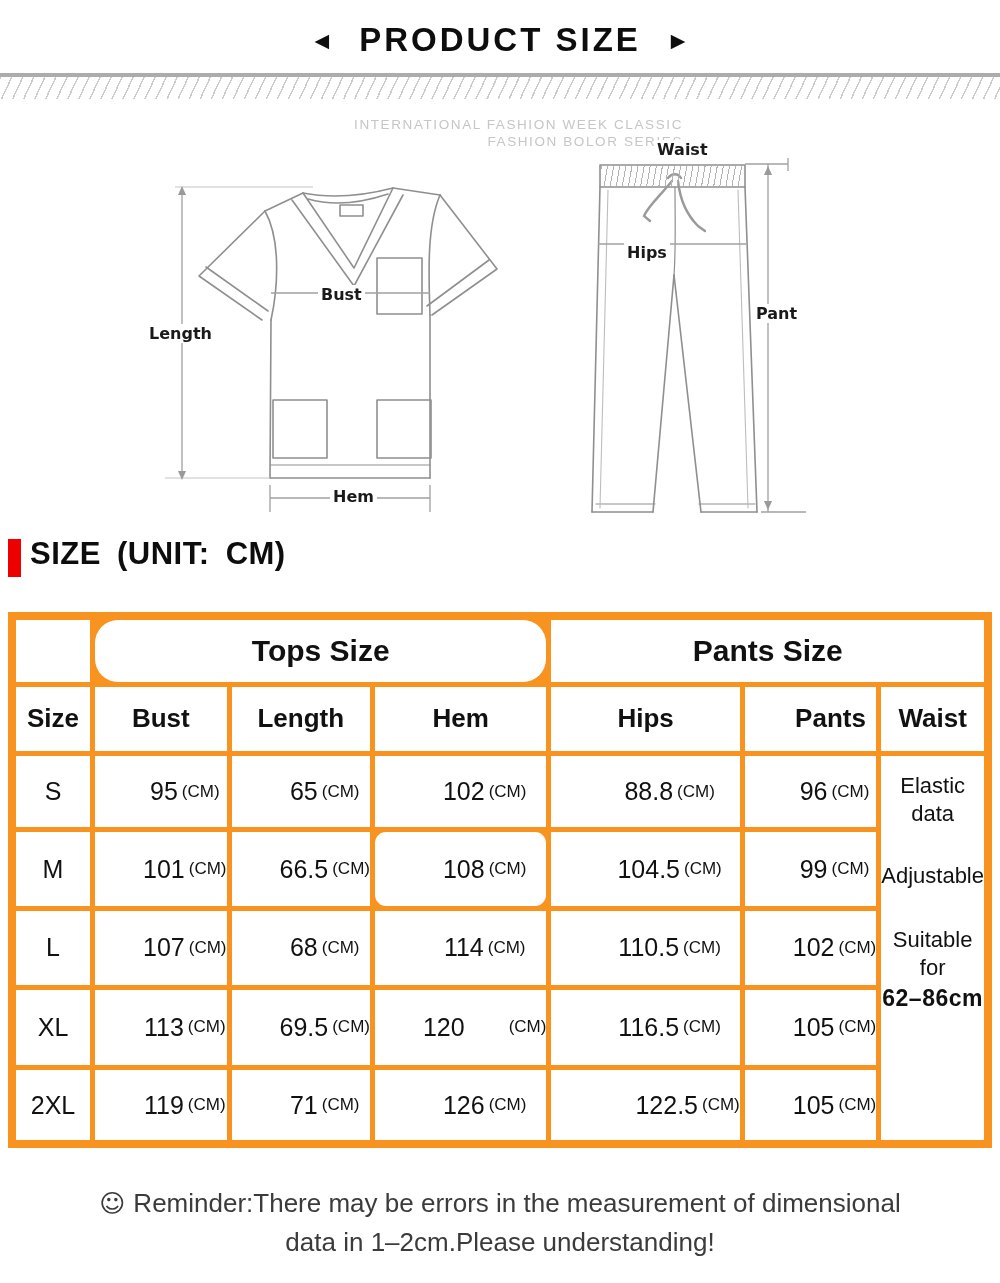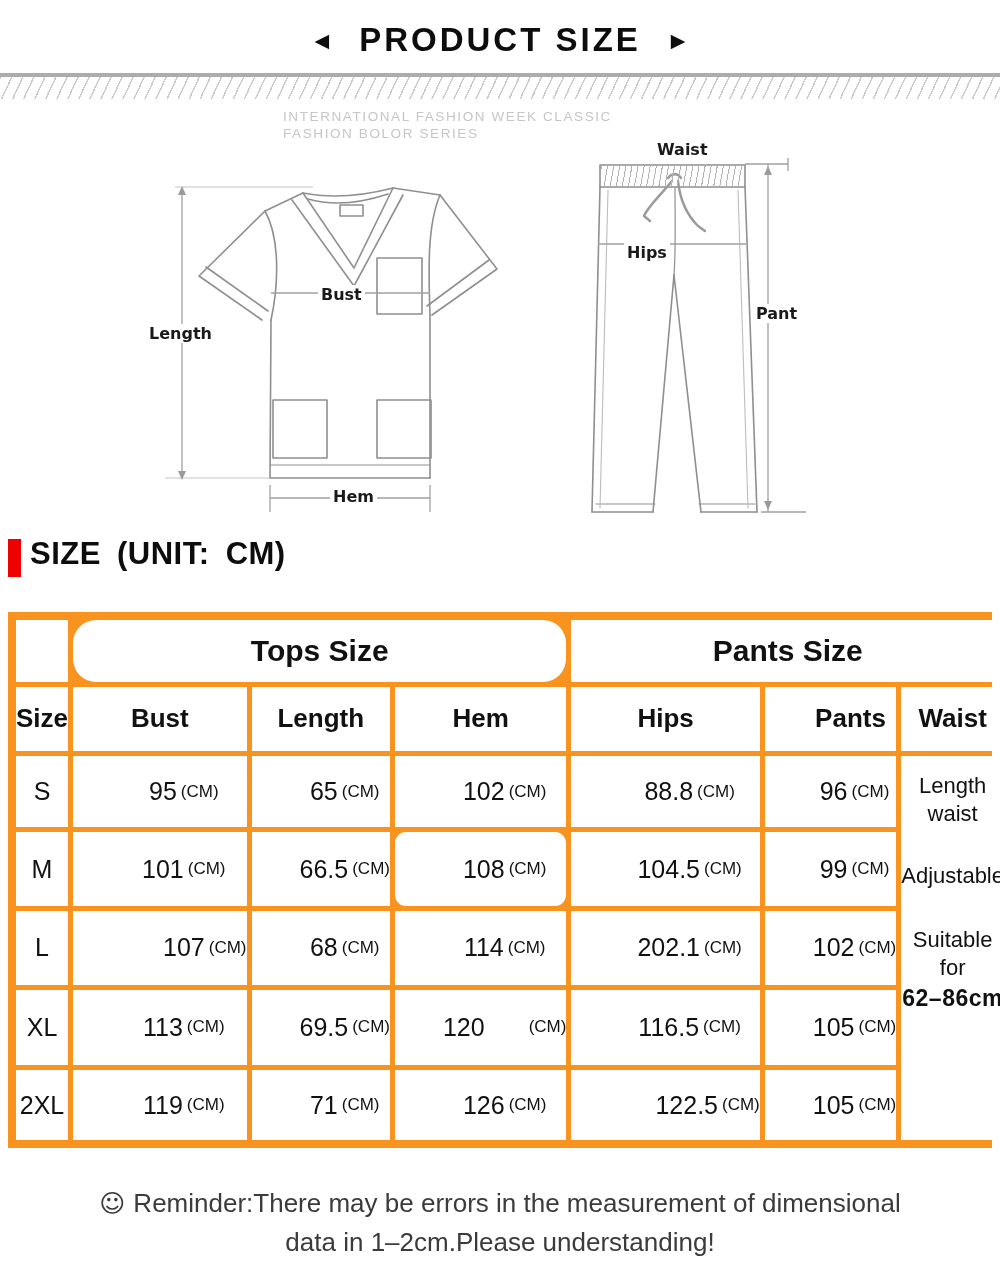--- a/index.html
+++ b/index.html
@@ -9,21 +9,21 @@
   
   .ps-header{position:absolute;top:16px;left:0;right:0;height:48px;
              display:flex;align-items:center;justify-content:center;gap:30px;}
   .ps-title{font-size:33px;font-weight:700;letter-spacing:3px;color:#0d0d0d;}
   .arrow{font-family:"DejaVu Sans",sans-serif;font-size:19px;color:#0d0d0d;line-height:1;}
 
   .divider-solid{position:absolute;top:73px;left:0;width:100%;height:4px;background:#acacac;}
   .hatch-band{position:absolute;top:77px;left:0;width:100%;height:22px;
               background:repeating-linear-gradient(115deg,#cbcbcb 0 1.4px,transparent 1.4px 10px);}
 
-  .series-text{position:absolute;top:108px;left:283px;width:400px;text-align:left;
+  .series-text{position:absolute;top:116px;left:283px;width:400px;text-align:right;
                font-size:13.5px;letter-spacing:1.6px;line-height:17px;color:#c6c6c6;}
 
   
   .diagram-svg{position:absolute;}
   .diag-label{position:absolute;font-family:"DejaVu Sans",sans-serif;font-weight:700;
               font-size:16px;color:#1a1a1a;background:#fff;padding:0 3px;line-height:19px;z-index:3;}
   .waistband-hatch{position:absolute;left:601px;top:166px;width:143px;height:20px;z-index:1;
               background:repeating-linear-gradient(100deg,#b3b3b3 0 1px,transparent 1px 6px);}
 
   
@@ -178,21 +178,21 @@
     <div class="cell" style="grid-area:3/5;">
         <span class="num">88.8</span>
         <span class="unit">(CM)</span>
       </div>
     <div class="cell" style="grid-area:3/6;">
         <span class="num">96</span>
         <span class="unit">(CM)</span>
       </div>
 
     <div class="cell waist-note" style="grid-area:3/7/8/8;">
-      <div class="wn1">Length waist</div>
+      <div class="wn1">Elastic data</div>
       <div class="wn2">Adjustable</div>
       <div class="wn3">Suitable for</div>
       <div class="wn4">62–86cm</div>
     </div>
 
     <div class="cell size-c" style="grid-area:4/1;">M</div>
     <div class="cell" style="grid-area:4/2;">
         <span class="num">101</span>
         <span class="unit">(CM)</span>
       </div>
@@ -207,34 +207,34 @@
     <div class="cell" style="grid-area:4/5;">
         <span class="num">104.5</span>
         <span class="unit">(CM)</span>
       </div>
     <div class="cell" style="grid-area:4/6;">
         <span class="num">99</span>
         <span class="unit">(CM)</span>
       </div>
 
     <div class="cell size-c" style="grid-area:5/1;">L</div>
-    <div class="cell" style="grid-area:5/2;padding-left:42px;">
+    <div class="cell" style="grid-area:5/2;">
         <span class="num">107</span>
         <span class="unit">(CM)</span>
       </div>
     <div class="cell" style="grid-area:5/3;">
         <span class="num">68</span>
         <span class="unit">(CM)</span>
       </div>
     <div class="cell" style="grid-area:5/4;">
         <span class="num">114</span>
         <span class="unit">(CM)</span>
       </div>
     <div class="cell" style="grid-area:5/5;">
-        <span class="num">202.1</span>
+        <span class="num">110.5</span>
         <span class="unit">(CM)</span>
       </div>
     <div class="cell" style="grid-area:5/6;">
         <span class="num">102</span>
         <span class="unit">(CM)</span>
       </div>
 
     <div class="cell size-c" style="grid-area:6/1;">XL</div>
     <div class="cell" style="grid-area:6/2;">
         <span class="num">113</span>

